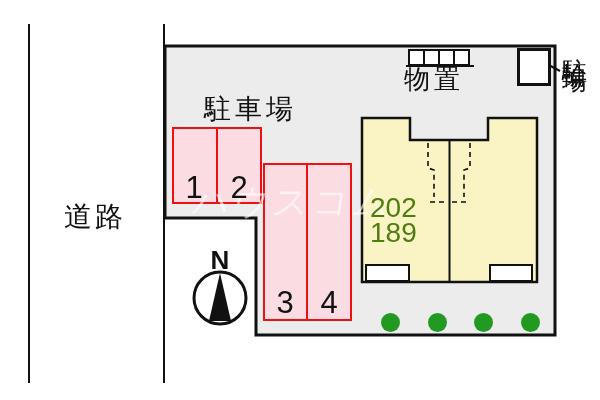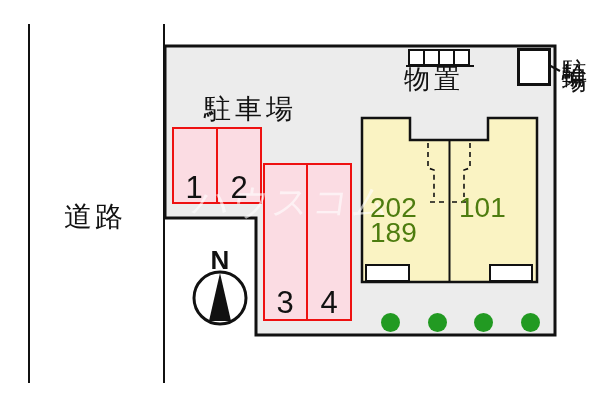--- a/index.html
+++ b/index.html
@@ -93,21 +93,20 @@
   <div class="pnum" id="pnum-1">1</div>
   <div class="pnum" id="pnum-2">2</div>
   <div class="pnum" id="pnum-3">3</div>
   <div class="pnum" id="pnum-4">4</div>
 
   <div class="unit-label" id="unit-left">
     <div>202</div>
     <div>189</div>
   </div>
   <div class="unit-label" id="unit-right">
-    <div>101</div>
   </div>
 
   <div class="entrance" id="entrance-left"></div>
   <div class="entrance" id="entrance-right"></div>
 
   <div id="storage-row">
     <div class="storage-box"></div>
     <div class="storage-box"></div>
     <div class="storage-box"></div>
     <div class="storage-box"></div>

